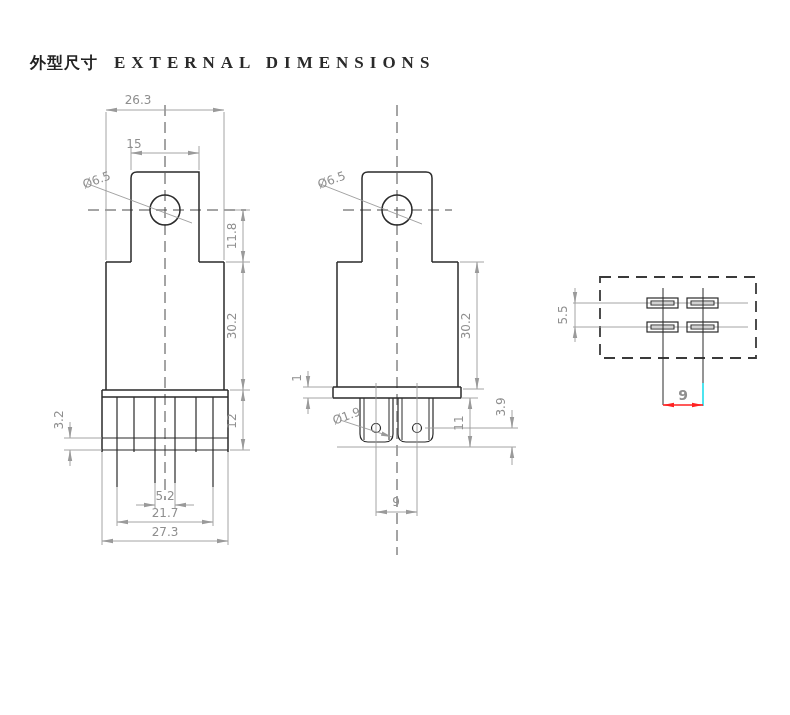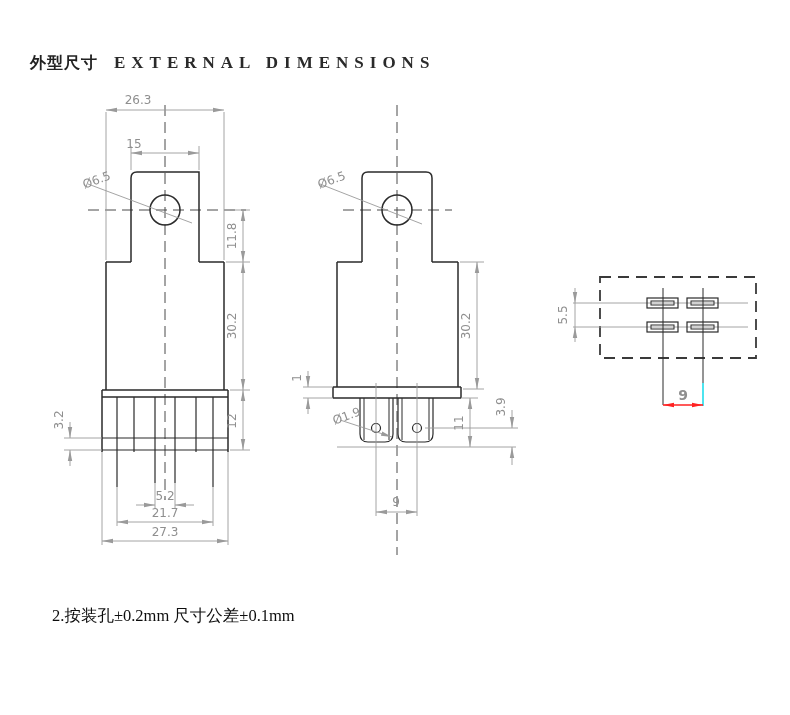--- a/index.html
+++ b/index.html
@@ -201,16 +201,15 @@
       <line class="dim" x1="575" y1="288" x2="575" y2="303" marker-end="url(#ar)"></line>
       <line class="dim" x1="575" y1="342" x2="575" y2="327" marker-end="url(#ar)"></line>
       <text x="567" y="315" text-anchor="middle" transform="rotate(-90 567 315)">5.5</text>
 
       <line x1="663" y1="405" x2="703" y2="405" stroke-width="1.3" fill="none" marker-start="url(#arRed)" marker-end="url(#arRed)" stroke="#ff2222"></line>
       <text class="hl" x="683" y="400" text-anchor="middle" fill="#00d9e9">9</text>
     </g>
   </svg>
 
   <div class="notes">
-    <div class="line2">2.按装孔±0.2mm 尺寸公差±0.1mm</div>
   </div>
 
 </div>
 
 </body></html>

